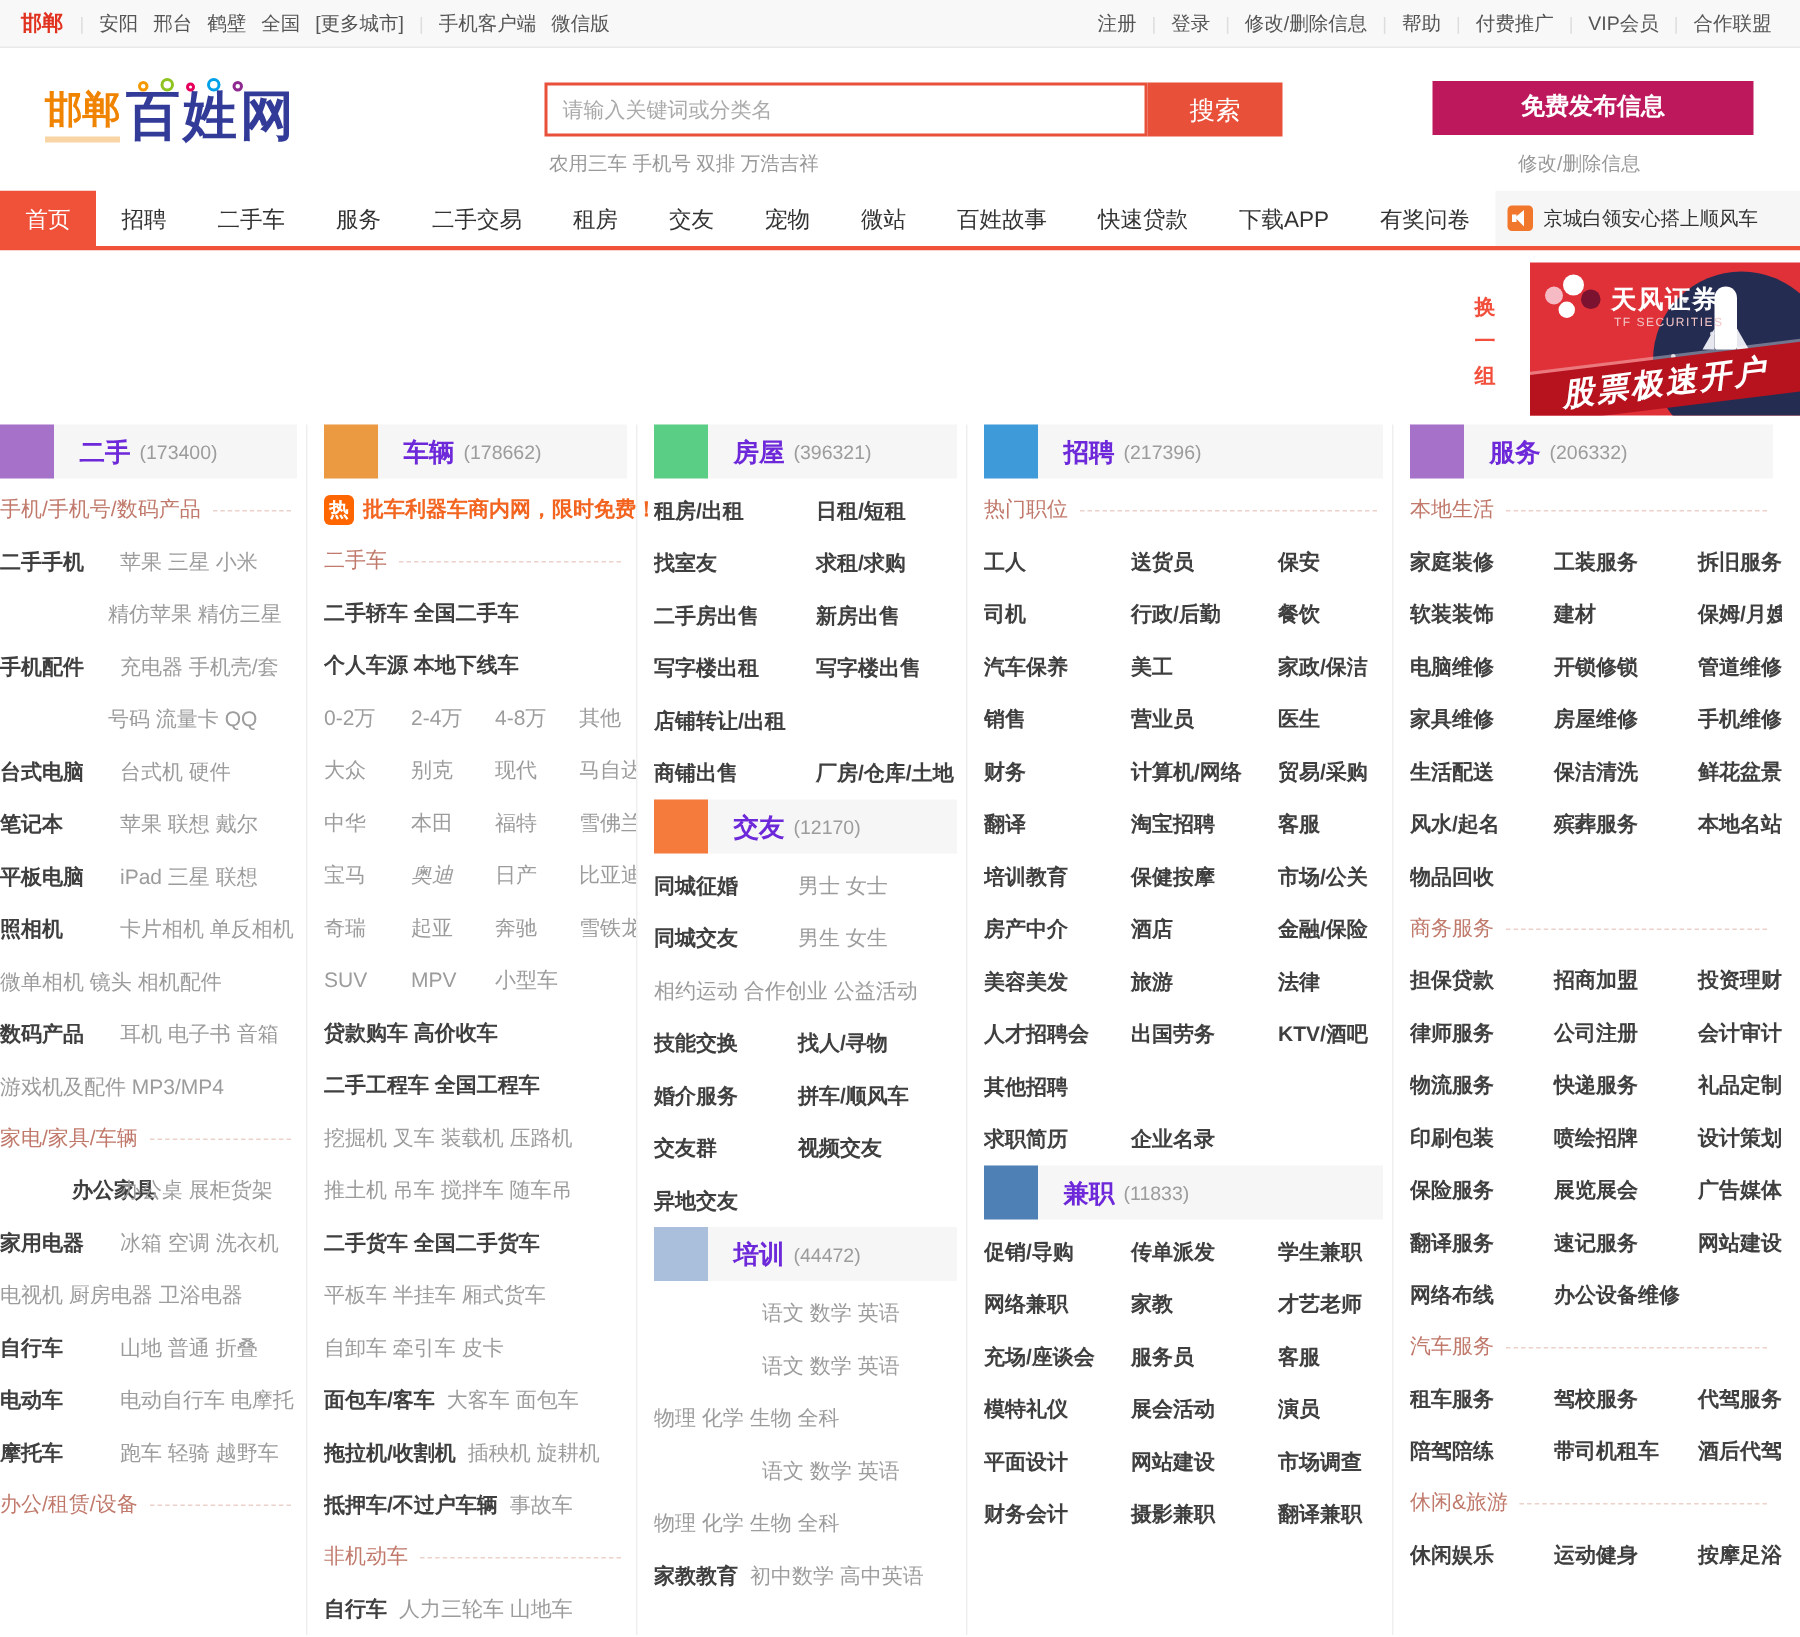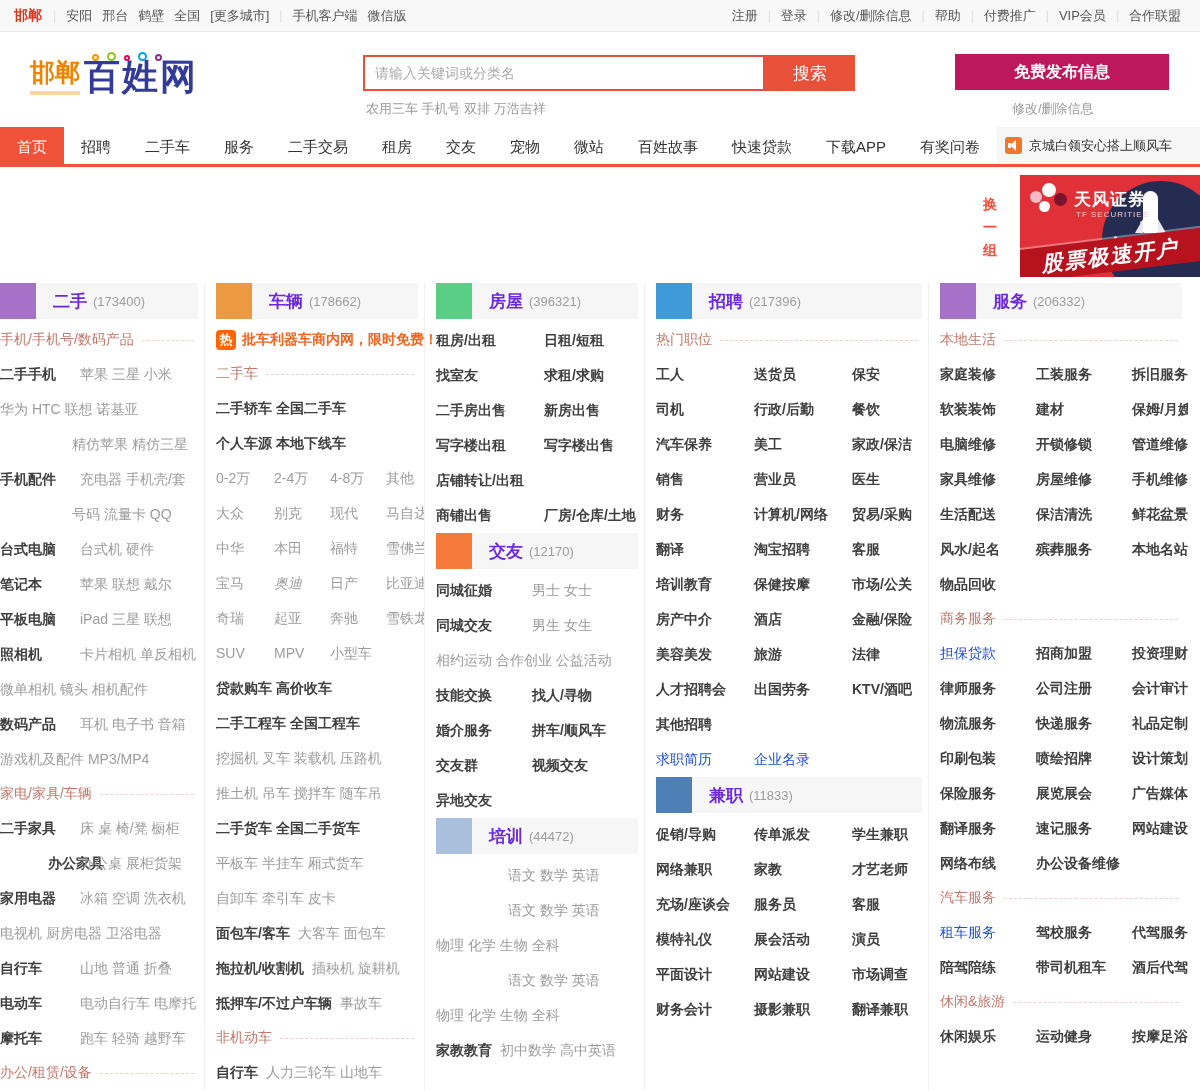--- a/index.html
+++ b/index.html
@@ -62,21 +62,21 @@
   .sec{display:flex;align-items:center;height:34px;padding-right:10px}
   .sec-title{color:#c0796b;font-size:14px;white-space:nowrap;cursor:pointer}
   .sec-line{flex:1;border-top:1px dashed #ecd2ca;margin-left:8px}
   .notice{height:34px;display:flex;align-items:center}
   .hot-badge{width:20px;height:20px;background:#f60;color:#fff;border-radius:4px;font-size:13px;text-align:center;line-height:20px;font-weight:bold;flex:none}
   .notice-text{color:#f2641f;font-size:14px;font-weight:bold;margin-left:6px;white-space:nowrap;cursor:pointer}
   .row{height:35px;line-height:35px;font-size:14px;white-space:nowrap;overflow:hidden}
   .cell{display:inline-block;margin-right:8px;cursor:pointer}
   .cell.b{color:#3f3f3f;font-weight:bold}
   .cell.g{color:#9c9c9c}
-  .cell.r{color:#1d4ed8;font-weight:normal}
+  .cell.r{color:#404040;font-weight:bold}
 </style>
 </head>
 <body>
 
 <div class="page">
 
   <div class="topbar">
     <span class="city">邯郸</span>
     <span class="sep">|</span>
     <span><span class="tb-link">安阳</span><span class="tb-link">邢台</span><span class="tb-link">鹤壁</span><span class="tb-link">全国</span><span class="tb-link">[更多城市]</span></span>
@@ -174,36 +174,34 @@
         <div class="cat-header">
           <span class="cat-icon" style="background: rgb(165, 113, 201);"></span>
           <span class="cat-title">二手</span>
           <span class="cat-count">(173400)</span>
         </div>
         <div class="sec">
           <span class="sec-title">手机/手机号/数码产品</span>
           <span class="sec-line"></span>
         </div>
         <div class="row"><span class="cell b" style="width: 72px;">二手手机</span><span class="cell g">苹果 三星 小米</span></div>
-        <div class="row"><span class="cell g">华为 HTC 联想 诺基亚</span></div>
         <div class="row" style="margin-left: 72px;"><span class="cell g">精仿苹果 精仿三星</span></div>
         <div class="row"><span class="cell b" style="width: 72px;">手机配件</span><span class="cell g">充电器 手机壳/套</span></div>
         <div class="row" style="margin-left: 72px;"><span class="cell g">号码 流量卡 QQ</span></div>
         <div class="row"><span class="cell b" style="width: 72px;">台式电脑</span><span class="cell g">台式机 硬件</span></div>
         <div class="row"><span class="cell b" style="width: 72px;">笔记本</span><span class="cell g">苹果 联想 戴尔</span></div>
         <div class="row"><span class="cell b" style="width: 72px;">平板电脑</span><span class="cell g">iPad 三星 联想</span></div>
         <div class="row"><span class="cell b" style="width: 72px;">照相机</span><span class="cell g">卡片相机 单反相机</span></div>
         <div class="row"><span class="cell g">微单相机 镜头 相机配件</span></div>
         <div class="row"><span class="cell b" style="width: 72px;">数码产品</span><span class="cell g">耳机 电子书 音箱</span></div>
         <div class="row"><span class="cell g">游戏机及配件 MP3/MP4</span></div>
         <div class="sec">
           <span class="sec-title">家电/家具/车辆</span>
           <span class="sec-line"></span>
         </div>
-        <div class="row"><span class="cell b" style="width: 72px;">二手家具</span><span class="cell g">床 桌 椅/凳 橱柜</span></div>
         <div class="row"><span class="cell b" style="width: 72px; padding-left: 48px;">办公家具</span><span class="cell g">办公桌 展柜货架</span></div>
         <div class="row"><span class="cell b" style="width: 72px;">家用电器</span><span class="cell g">冰箱 空调 洗衣机</span></div>
         <div class="row"><span class="cell g">电视机 厨房电器 卫浴电器</span></div>
         <div class="row"><span class="cell b" style="width: 72px;">自行车</span><span class="cell g">山地 普通 折叠</span></div>
         <div class="row"><span class="cell b" style="width: 72px;">电动车</span><span class="cell g">电动自行车 电摩托</span></div>
         <div class="row"><span class="cell b" style="width: 72px;">摩托车</span><span class="cell g">跑车 轻骑 越野车</span></div>
         <div class="sec">
           <span class="sec-title">办公/租赁/设备</span>
           <span class="sec-line"></span>
         </div>

